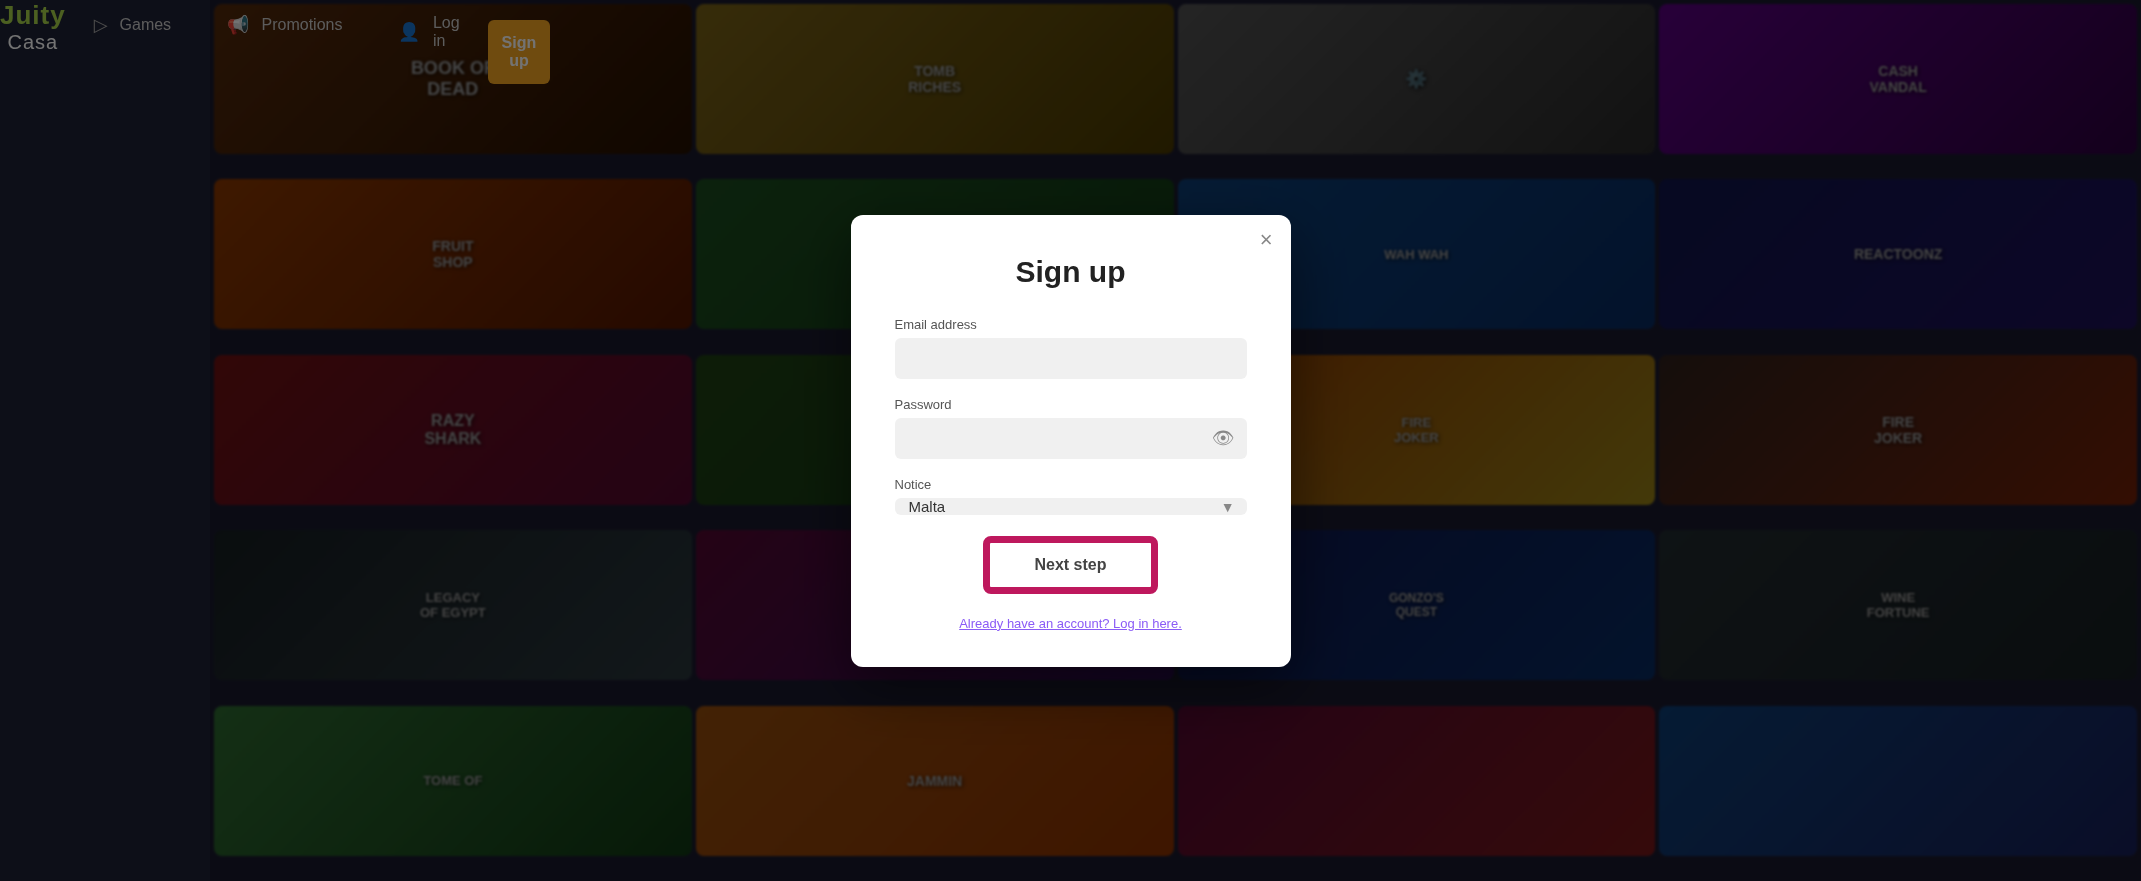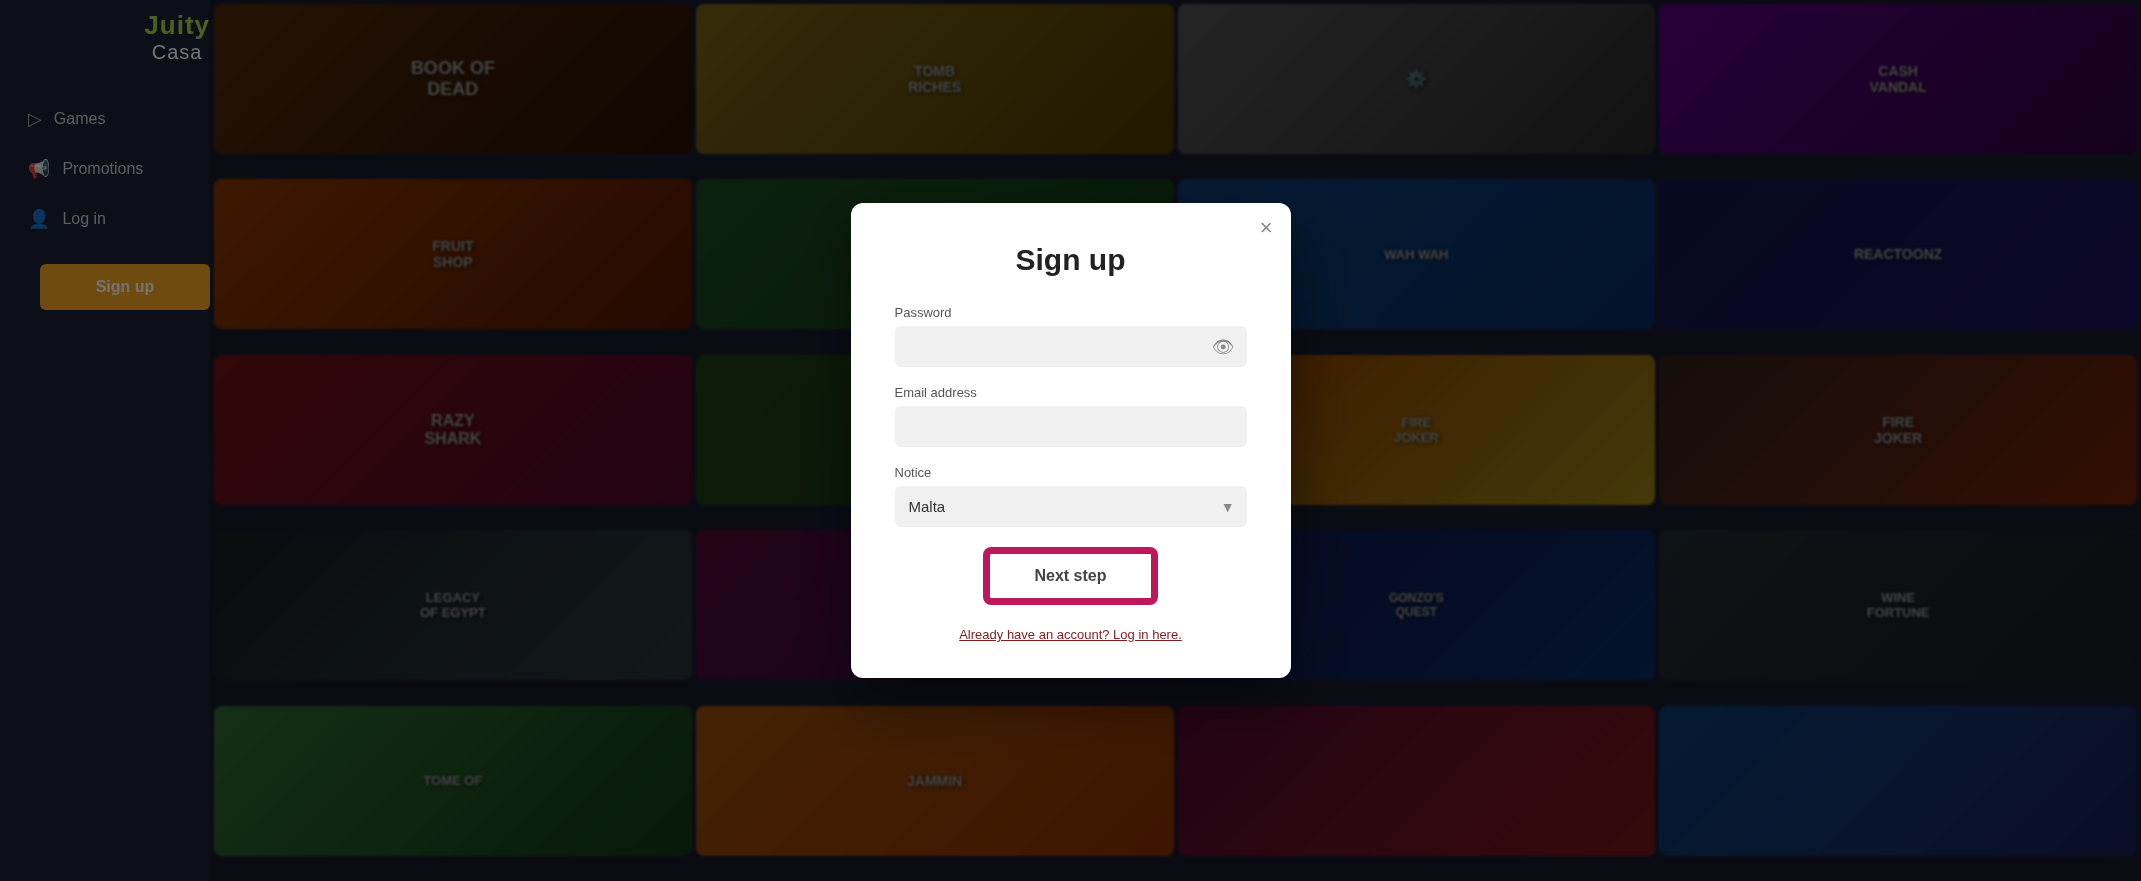--- a/index.html
+++ b/index.html
@@ -6,23 +6,23 @@
     body { font-family: Arial, sans-serif; background: #1a1a2e; overflow: hidden; width: 2141px; height: 881px; }
 
     
     .sidebar {
       position: fixed;
       left: 0; top: 0;
       width: 210px; height: 100%;
       background: #1e2235;
       z-index: 10;
       display: flex;
-      flex-direction: column;
-      align-items: flex-end;
-      padding-top: 10px;
+      flex-direction: row;
+      align-items: flex-start;
+      padding-top: 0;
     }
     .logo {
       margin-bottom: 30px;
       font-size: 28px;
       font-weight: bold;
       color: #a8d44a;
       letter-spacing: 1px;
       text-align: center;
     }
     .nav-item {
@@ -171,21 +171,21 @@
       border: none;
       cursor: pointer;
       font-size: 18px;
       color: #888;
     }
     .select-wrapper {
       position: relative;
     }
     .form-select {
       width: 100%;
-      padding: 12px 14px;
+      padding: 0 14px;
       border: none;
       border-radius: 6px;
       background: #f0f0f0;
       font-size: 15px;
       color: #333;
       outline: none;
       appearance: none;
       cursor: pointer;
     }
     .select-arrow {
@@ -238,21 +238,21 @@
       font-weight: 600;
       color: #444;
       cursor: pointer;
       transition: background 0.2s;
     }
     .login-link {
       display: block;
       text-align: center;
       margin-top: 22px;
       font-size: 13px;
-      color: #7f1d1d;
+      color: #8b5cf6;
       text-decoration: underline;
       cursor: pointer;
     }
   </style>
 </head>
 <body>
 
 <div class="sidebar">
   <div class="logo">
     <div style="color:#a8d44a;font-size:26px;font-weight:900;">Juity</div>
@@ -337,32 +337,32 @@
       <div class="game-card-inner gc20"></div>
     </div>
 </div>
 
 <div class="overlay">
   <div class="modal">
     <button class="modal-close">×</button>
 
     <h2 class="modal-title">Sign up</h2>
 
+
+    <div class="form-group">
+      <label class="form-label">Email address</label>
+      <input type="email" class="form-input" style="">
+    </div>
 
     <div class="form-group">
       <label class="form-label">Password</label>
       <div class="password-wrapper">
         <input type="password" class="form-input" style="">
         <button class="eye-btn">👁</button>
       </div>
-    </div>
-
-    <div class="form-group">
-      <label class="form-label">Email address</label>
-      <input type="email" class="form-input" style="">
     </div>
 
     <div class="form-group">
       <label class="form-label">Notice</label>
       <div class="select-wrapper">
         <select class="form-select">
           <option>Malta</option>
           <option>United Kingdom</option>
           <option>Germany</option>
           <option>France</option>

